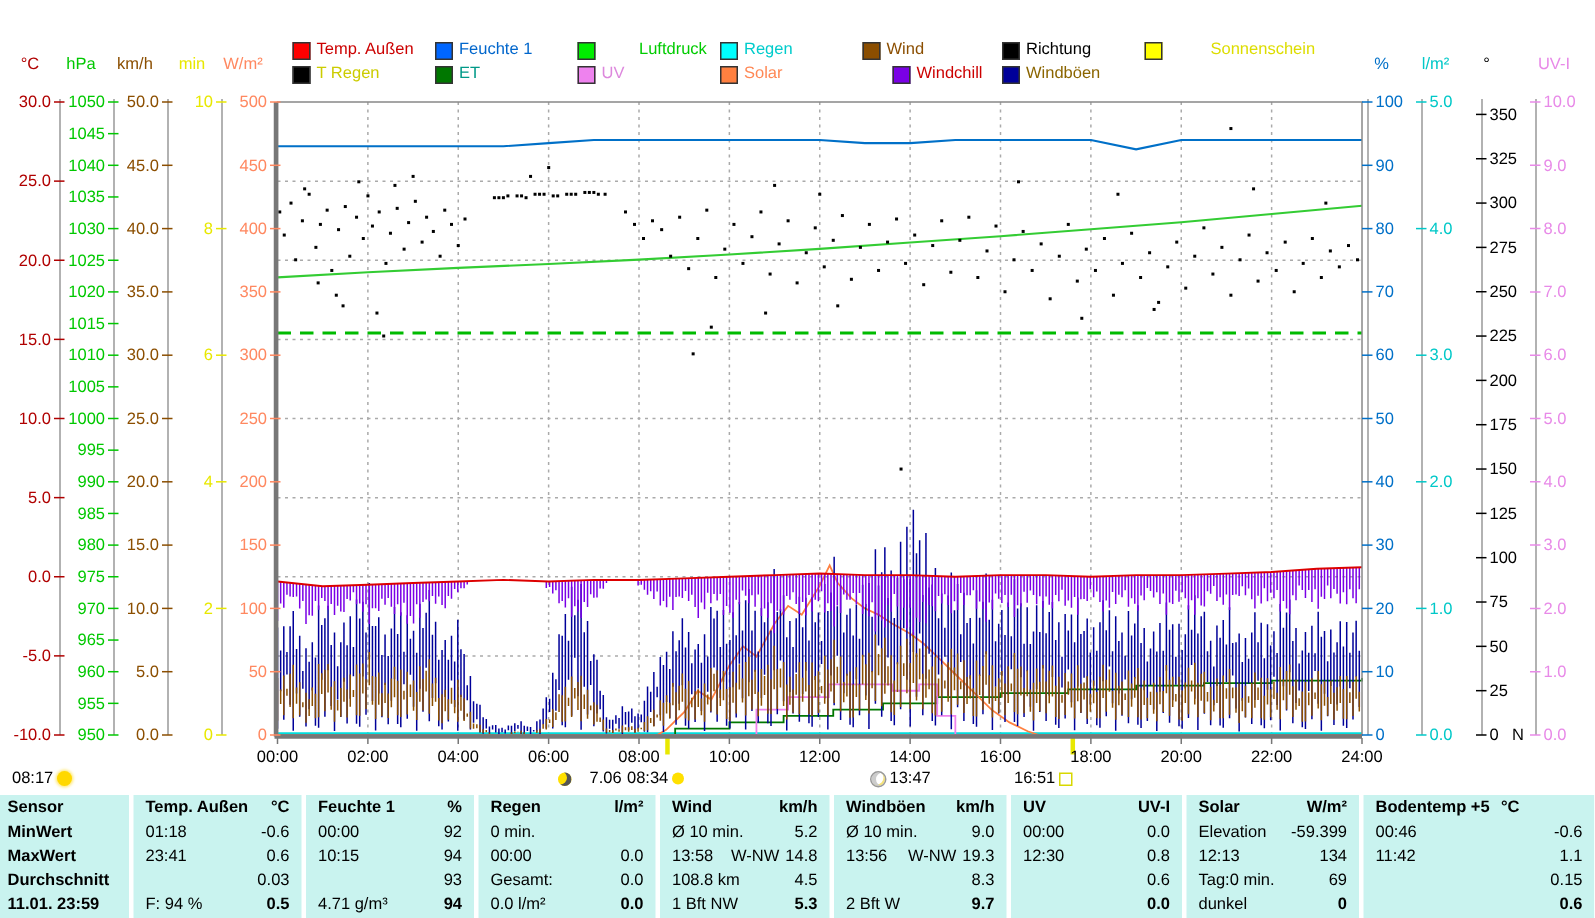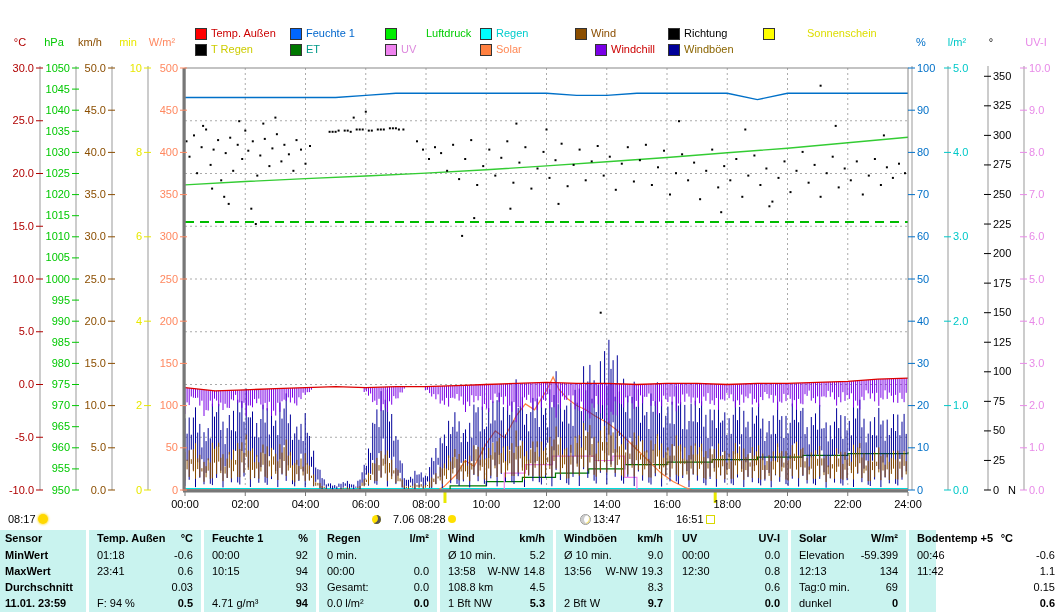--- a/index.html
+++ b/index.html
@@ -11,21 +11,21 @@
   .lgitem{position:absolute;display:flex;align-items:center;font-size:11px;line-height:13px;cursor:default;}
   .lgbox{width:10px;height:10px;border:1px solid #333;margin-right:4px;flex:0 0 auto;}
   #plot{position:absolute;left:0;top:0;}
   #markers span.mk{position:absolute;top:513px;font-size:11px;color:#000;display:flex;align-items:center;gap:2px;}
   .ic{display:inline-block;}
   .ic-sun{width:10px;height:10px;border-radius:50%;background:#FFD800;box-shadow:0 0 2px 1px #ffe97a;}
   .ic-dot{width:8px;height:8px;border-radius:50%;background:#FFE000;}
   .ic-moony{width:9px;height:9px;border-radius:50%;background:#FFE000;box-shadow:inset -3px -1px 0 #555;}
   .ic-moong{width:9px;height:9px;border-radius:50%;background:#fff;border:1px solid #999;box-shadow:inset 3px 0 0 #ccc, inset -1px -1px 0 #f4e27a;}
   .ic-sq{width:7px;height:7px;border:1px solid #D8D800;background:#fff;}
-  #stats{position:absolute;left:0;top:530px;width:936px;height:82px;background:#C9F3EF;
+  #stats{position:absolute;left:0;top:530px;width:1063px;height:82px;background:#C9F3EF;
          display:grid;grid-template-columns:86px 115px 115px 121px 116px 118px 117px 118px 157px;}
   .col{display:grid;grid-template-rows:17px 16.25px 16.25px 16.25px 16.25px;min-width:0;}
   .col + .col{border-left:3px solid #fff;}
   .cell{display:flex;align-items:center;font-size:11px;line-height:13px;color:#000;
         padding:0 8px 0 8px;white-space:nowrap;overflow:hidden;}
   .cell .l{flex:0 0 auto;}
   .cell .m{margin-left:auto;}
   .cell .r{text-align:right;}
   .cell .r.auto{margin-left:auto;}
   .hdr{font-weight:bold;}
@@ -536,21 +536,21 @@
   <div id="markers">
       <span class="mk" style="left: 8px;">
         <span>08:17</span>
         <span class="ic ic-sun"></span>
       </span>
       <span class="mk" style="left: 372px; gap: 12px;">
         <span class="ic ic-moony"></span>
         <span>7.06</span>
       </span>
       <span class="mk" style="left: 418px;">
-        <span>08:28</span>
+        <span>08:34</span>
         <span class="ic ic-dot"></span>
       </span>
       <span class="mk" style="left: 580px;">
         <span class="ic ic-moong"></span>
         <span>13:47</span>
       </span>
       <span class="mk" style="left: 676px;">
         <span>16:51</span>
         <span class="ic ic-sq"></span>
       </span>

